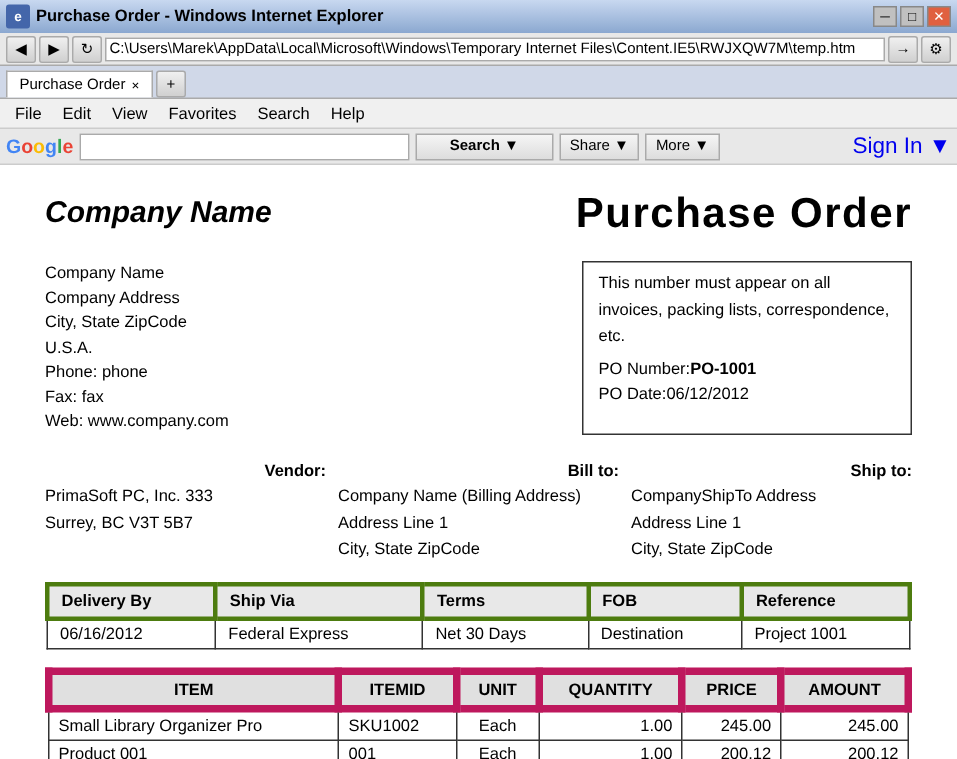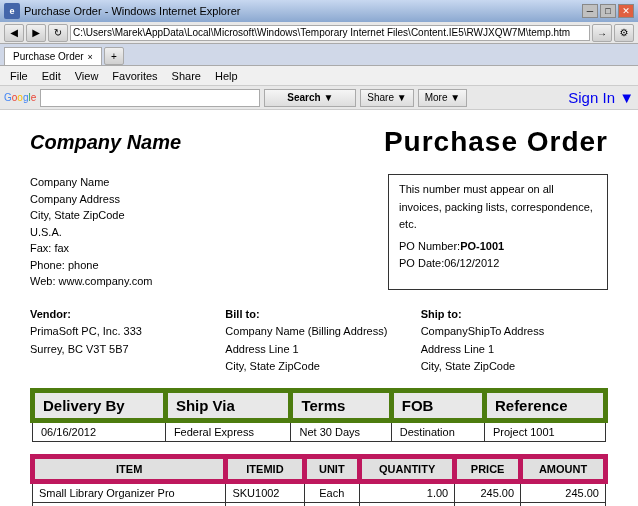--- a/index.html
+++ b/index.html
@@ -21,21 +21,21 @@
       gap: 4px;
     }
     .title-bar-icon {
       width: 16px; height: 16px;
       background: #4466aa;
       border-radius: 2px;
       display: flex; align-items: center; justify-content: center;
       color: #fff; font-size: 9px; font-weight: bold;
     }
     .title-bar-text {
-      font-size: 11px; font-weight: normal; color: #000;
+      font-size: 11px; font-weight: bold; color: #000;
       flex: 1;
     }
     .title-bar-buttons {
       display: flex; gap: 2px;
     }
     .title-btn {
       width: 16px; height: 14px;
       background: #c0c0c0;
       border: 1px solid #888;
       display: flex; align-items: center; justify-content: center;
@@ -115,21 +115,21 @@
     .google-bar {
       background: #e8e8e8;
       height: 24px;
       display: flex;
       align-items: center;
       padding: 0 4px;
       border-bottom: 1px solid #ccc;
       gap: 4px;
     }
     .google-logo {
-      font-size: 10px; font-weight: normal;
+      font-size: 13px; font-weight: bold;
     }
     .google-search-input {
       width: 220px; height: 18px;
       border: 1px solid #aaa;
       font-size: 10px;
       padding: 0 2px;
     }
     .google-search-btn {
       height: 18px; padding: 0 22px;
       background: linear-gradient(to bottom, #f5f5f5, #ddd);
@@ -204,35 +204,35 @@
       display: flex;
       justify-content: space-between;
       margin-bottom: 12px;
       gap: 8px;
     }
     .vbs-col {
       flex: 1;
       font-size: 11px;
       line-height: 1.6;
     }
-    .vbs-label { font-weight: bold; }
+    .vbs-label { font-weight: bold; text-align: right; }
 
     
     .delivery-table {
       width: 100%;
       border-collapse: collapse;
       border: 1px solid #333;
       margin-bottom: 12px;
     }
     .delivery-table th {
       background: #e8e8e8;
-      border: 5px solid #4d7c0f;
+      border: 3px solid #4d7c0f;
       padding: 4px 8px;
       text-align: left;
-      font-size: 15px;
+      font-size: 11px;
       font-weight: bold;
     }
     .delivery-table td {
       border: 1px solid #333;
       padding: 3px 8px;
       font-size: 11px;
     }
 
     
     .items-table {
@@ -285,21 +285,21 @@
     <span class="tab-close">×</span>
   </div>
   <div class="nav-btn" style="margin-bottom:0;">+</div>
 </div>
 
 <div class="menu-bar">
   <div class="menu-item">File</div>
   <div class="menu-item">Edit</div>
   <div class="menu-item">View</div>
   <div class="menu-item">Favorites</div>
-  <div class="menu-item">Share</div>
+  <div class="menu-item">Search</div>
   <div class="menu-item">Help</div>
 </div>
 
 <div class="google-bar">
   <span class="google-logo">
     <span style="color:#4285F4">G</span><span style="color:#EA4335">o</span><span style="color:#FBBC05">o</span><span style="color:#4285F4">g</span><span style="color:#34A853">l</span><span style="color:#EA4335">e</span>
   </span>
   <input class="google-search-input" type="text" value="" style="">
   <button class="google-search-btn">Search ▼</button>
   <button class="share-btn">Share ▼</button>
@@ -313,22 +313,22 @@
     <div class="company-name-heading">Company Name</div>
     <div class="po-title">Purchase Order</div>
   </div>
 
   <div class="address-section">
     <div class="company-address">
       <div>Company Name</div>
       <div>Company Address</div>
       <div>City, State ZipCode</div>
       <div>U.S.A.</div>
+      <div>Phone: phone</div>
       <div>Fax: fax</div>
-      <div>Phone: phone</div>
       <div>Web: www.company.com</div>
     </div>
     <div class="po-number-box">
       <div style="margin-bottom:4px;">This number must appear on all invoices, packing lists, correspondence, etc.</div>
       <div>
         <span>PO Number:</span><span class="po-number-bold">PO-1001</span>
       </div>
       <div>
         <span>PO Date:</span><span>06/12/2012</span>
       </div>

